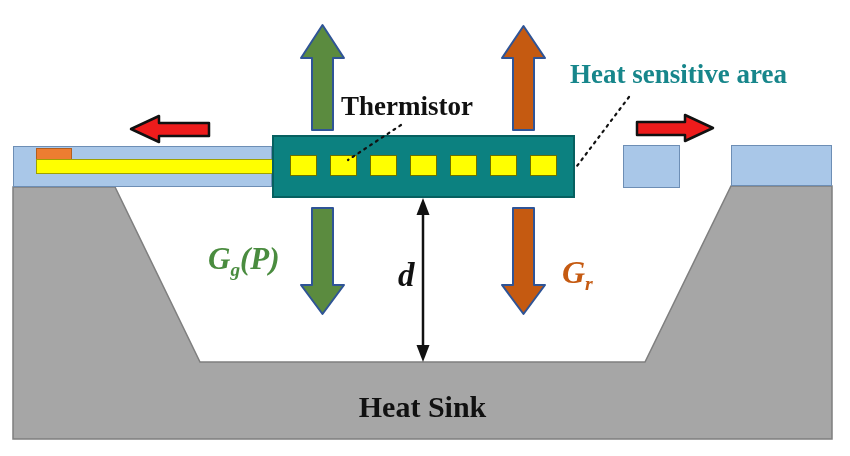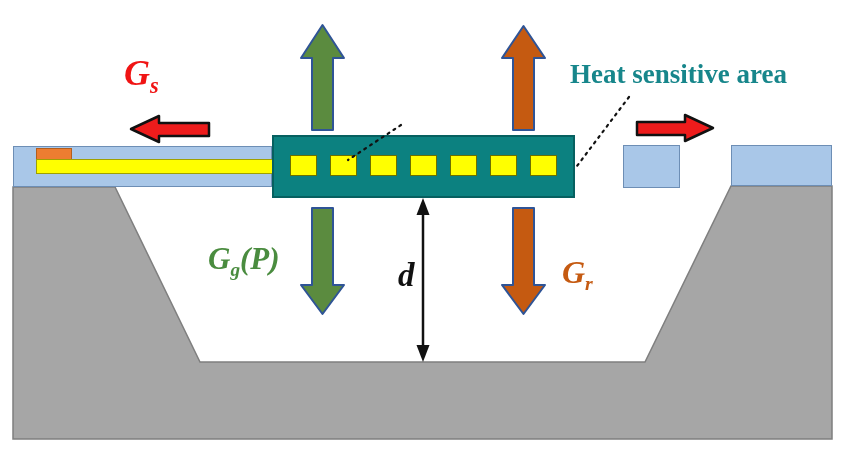--- a/index.html
+++ b/index.html
@@ -73,31 +73,30 @@
     <line x1="401" y1="125" x2="348" y2="160" stroke-width="2.2" stroke-dasharray="2 5" stroke-linecap="round" stroke="#111111"></line>
     <line x1="629" y1="97" x2="577" y2="166" stroke-width="2.2" stroke-dasharray="2 5" stroke-linecap="round" stroke="#111111"></line>
 
     <g>
       <line x1="423" y1="210" x2="423" y2="350" stroke-width="2.5" stroke="#111111"></line>
       <polygon points="423,198 416.5,215 429.5,215" fill="#111111"></polygon>
       <polygon points="423,362 416.5,345 429.5,345" fill="#111111"></polygon>
     </g>
   </svg>
 
-  <div id="gs-label" class="label glabel">
-    <span>G</span><sub>s</sub>
-  </div>
 
+  <div id="thermistor-label" class="label">Thermistor</div>
 
   <div id="hsa-label" class="label">Heat sensitive area</div>
 
   <div id="gg-label" class="label glabel">
     <span>G</span><sub>g</sub><span>(P)</span>
   </div>
 
   <div id="d-label" class="label">d</div>
 
   <div id="gr-label" class="label glabel">
     <span>G</span><sub>r</sub>
   </div>
 
+  <div id="heatsink-label" class="label">Heat Sink</div>
 
 </div>
 
 </body></html>

